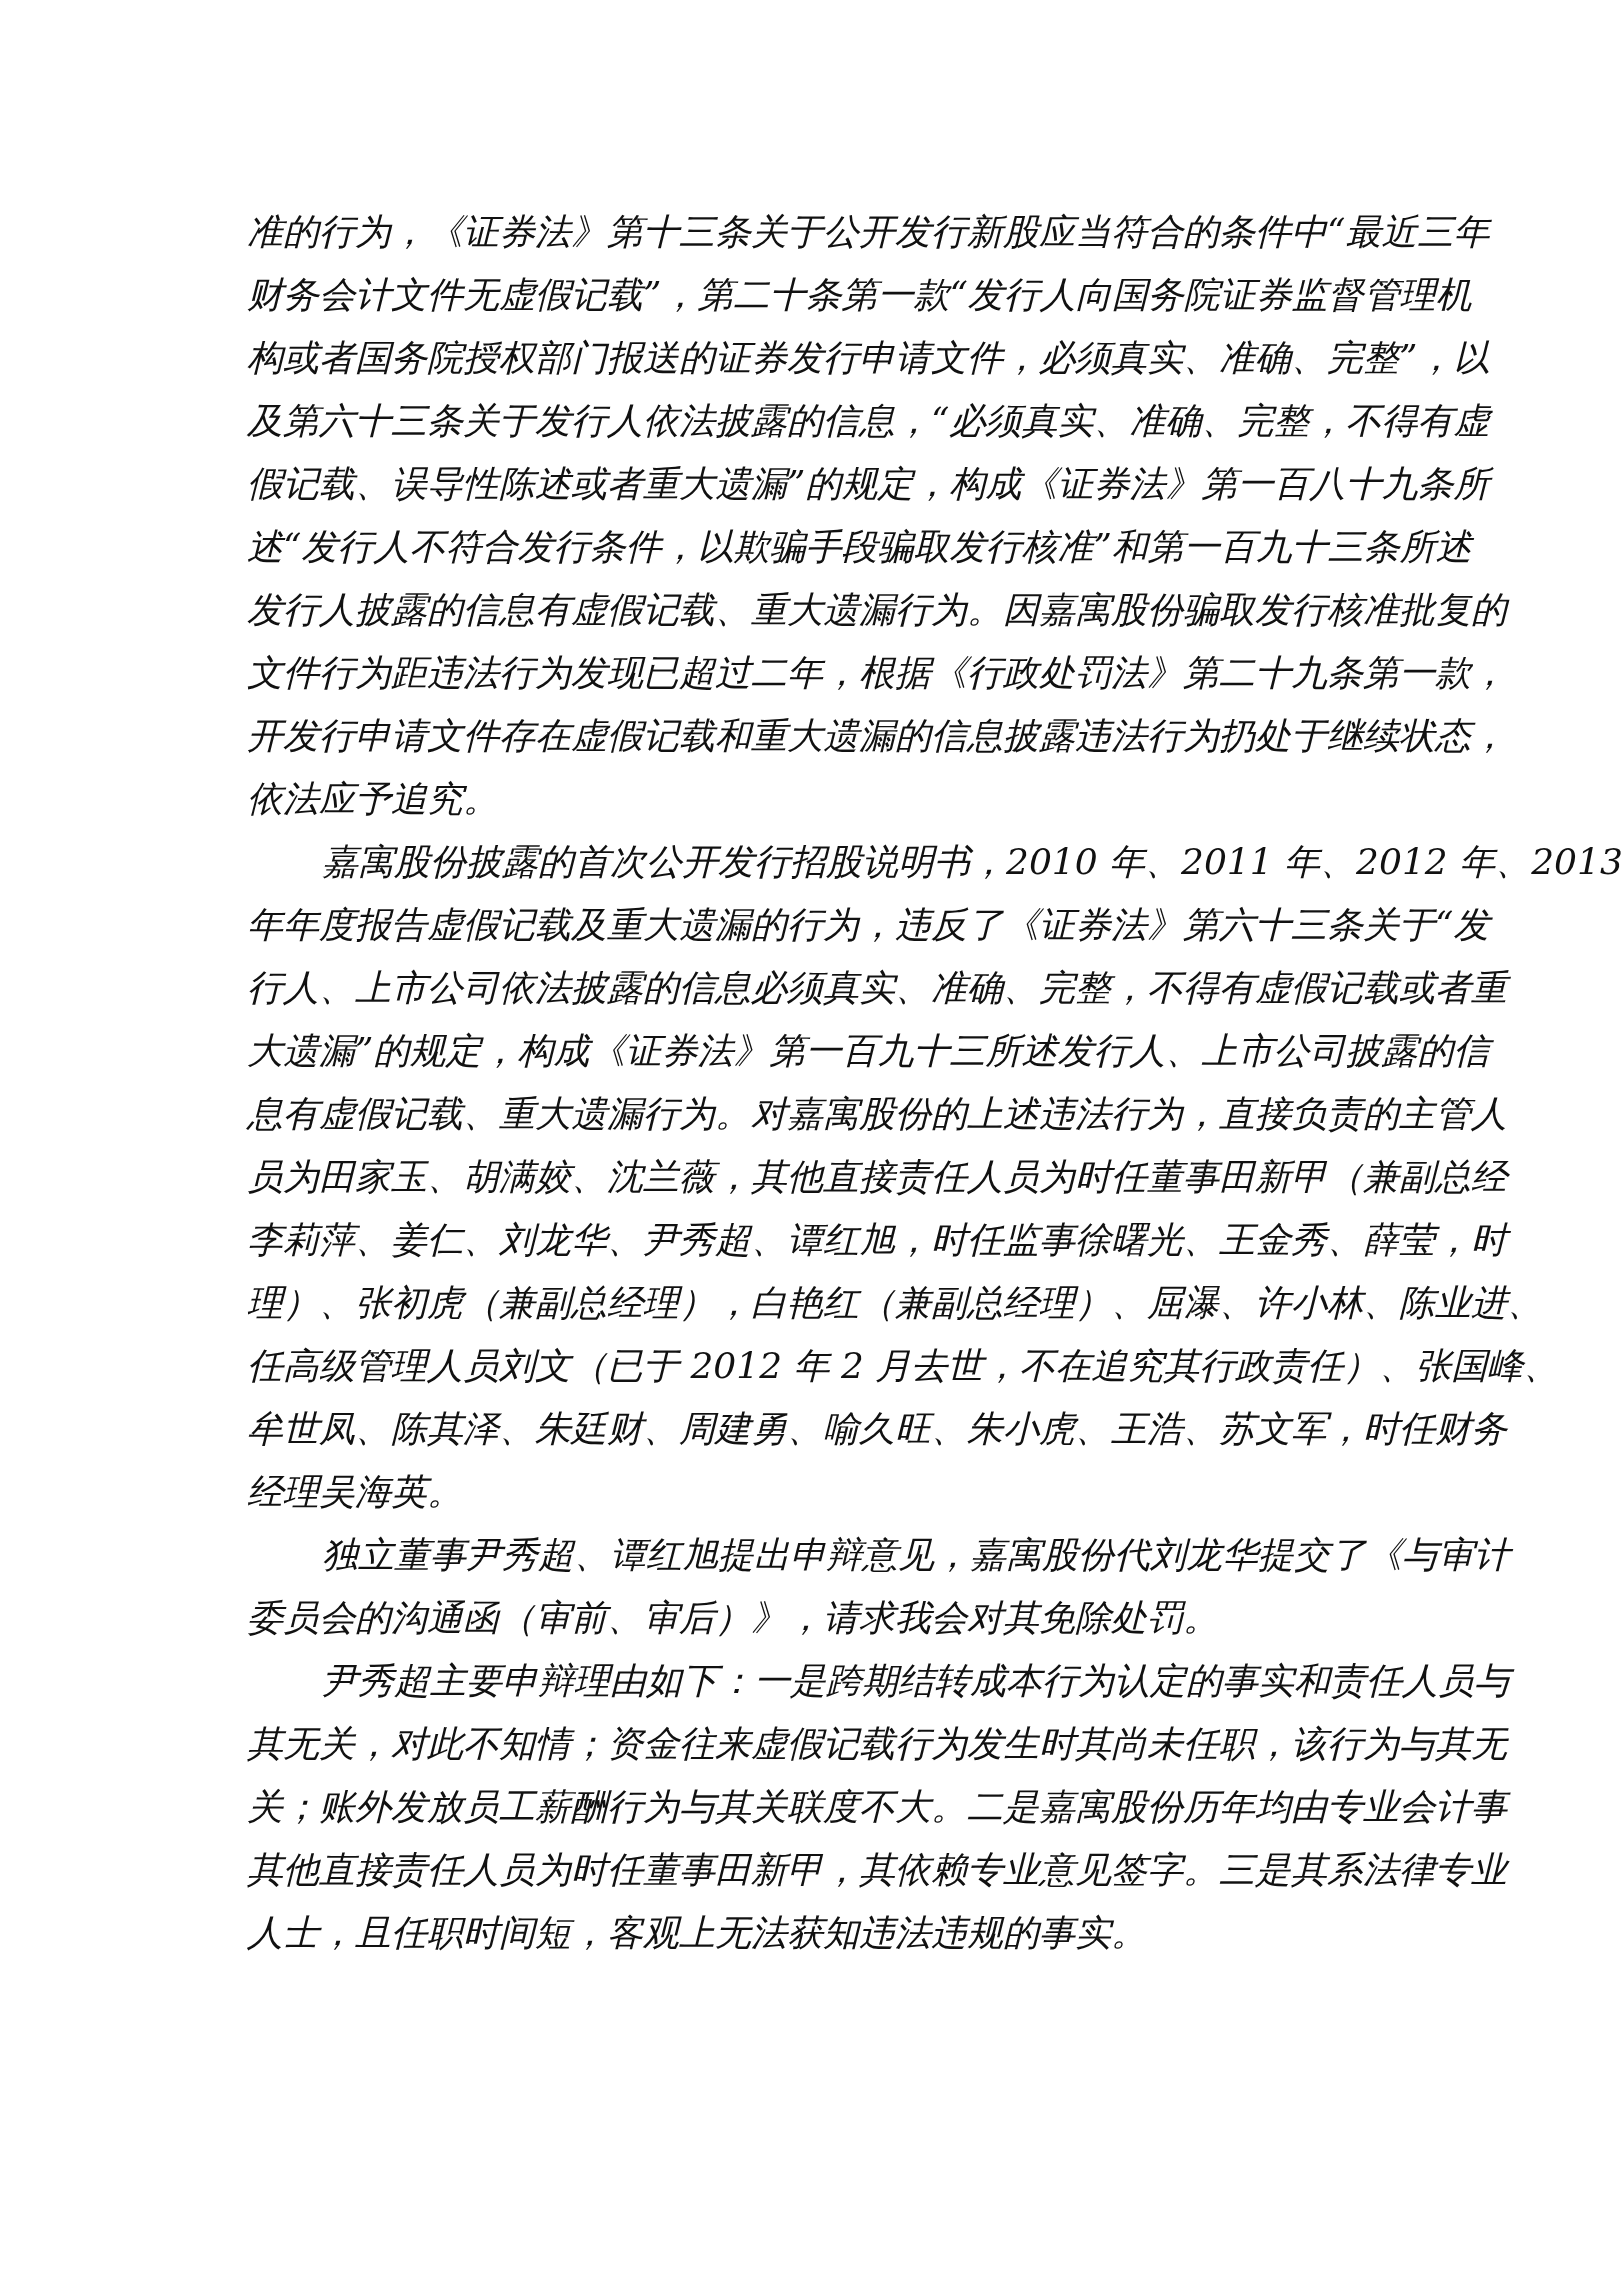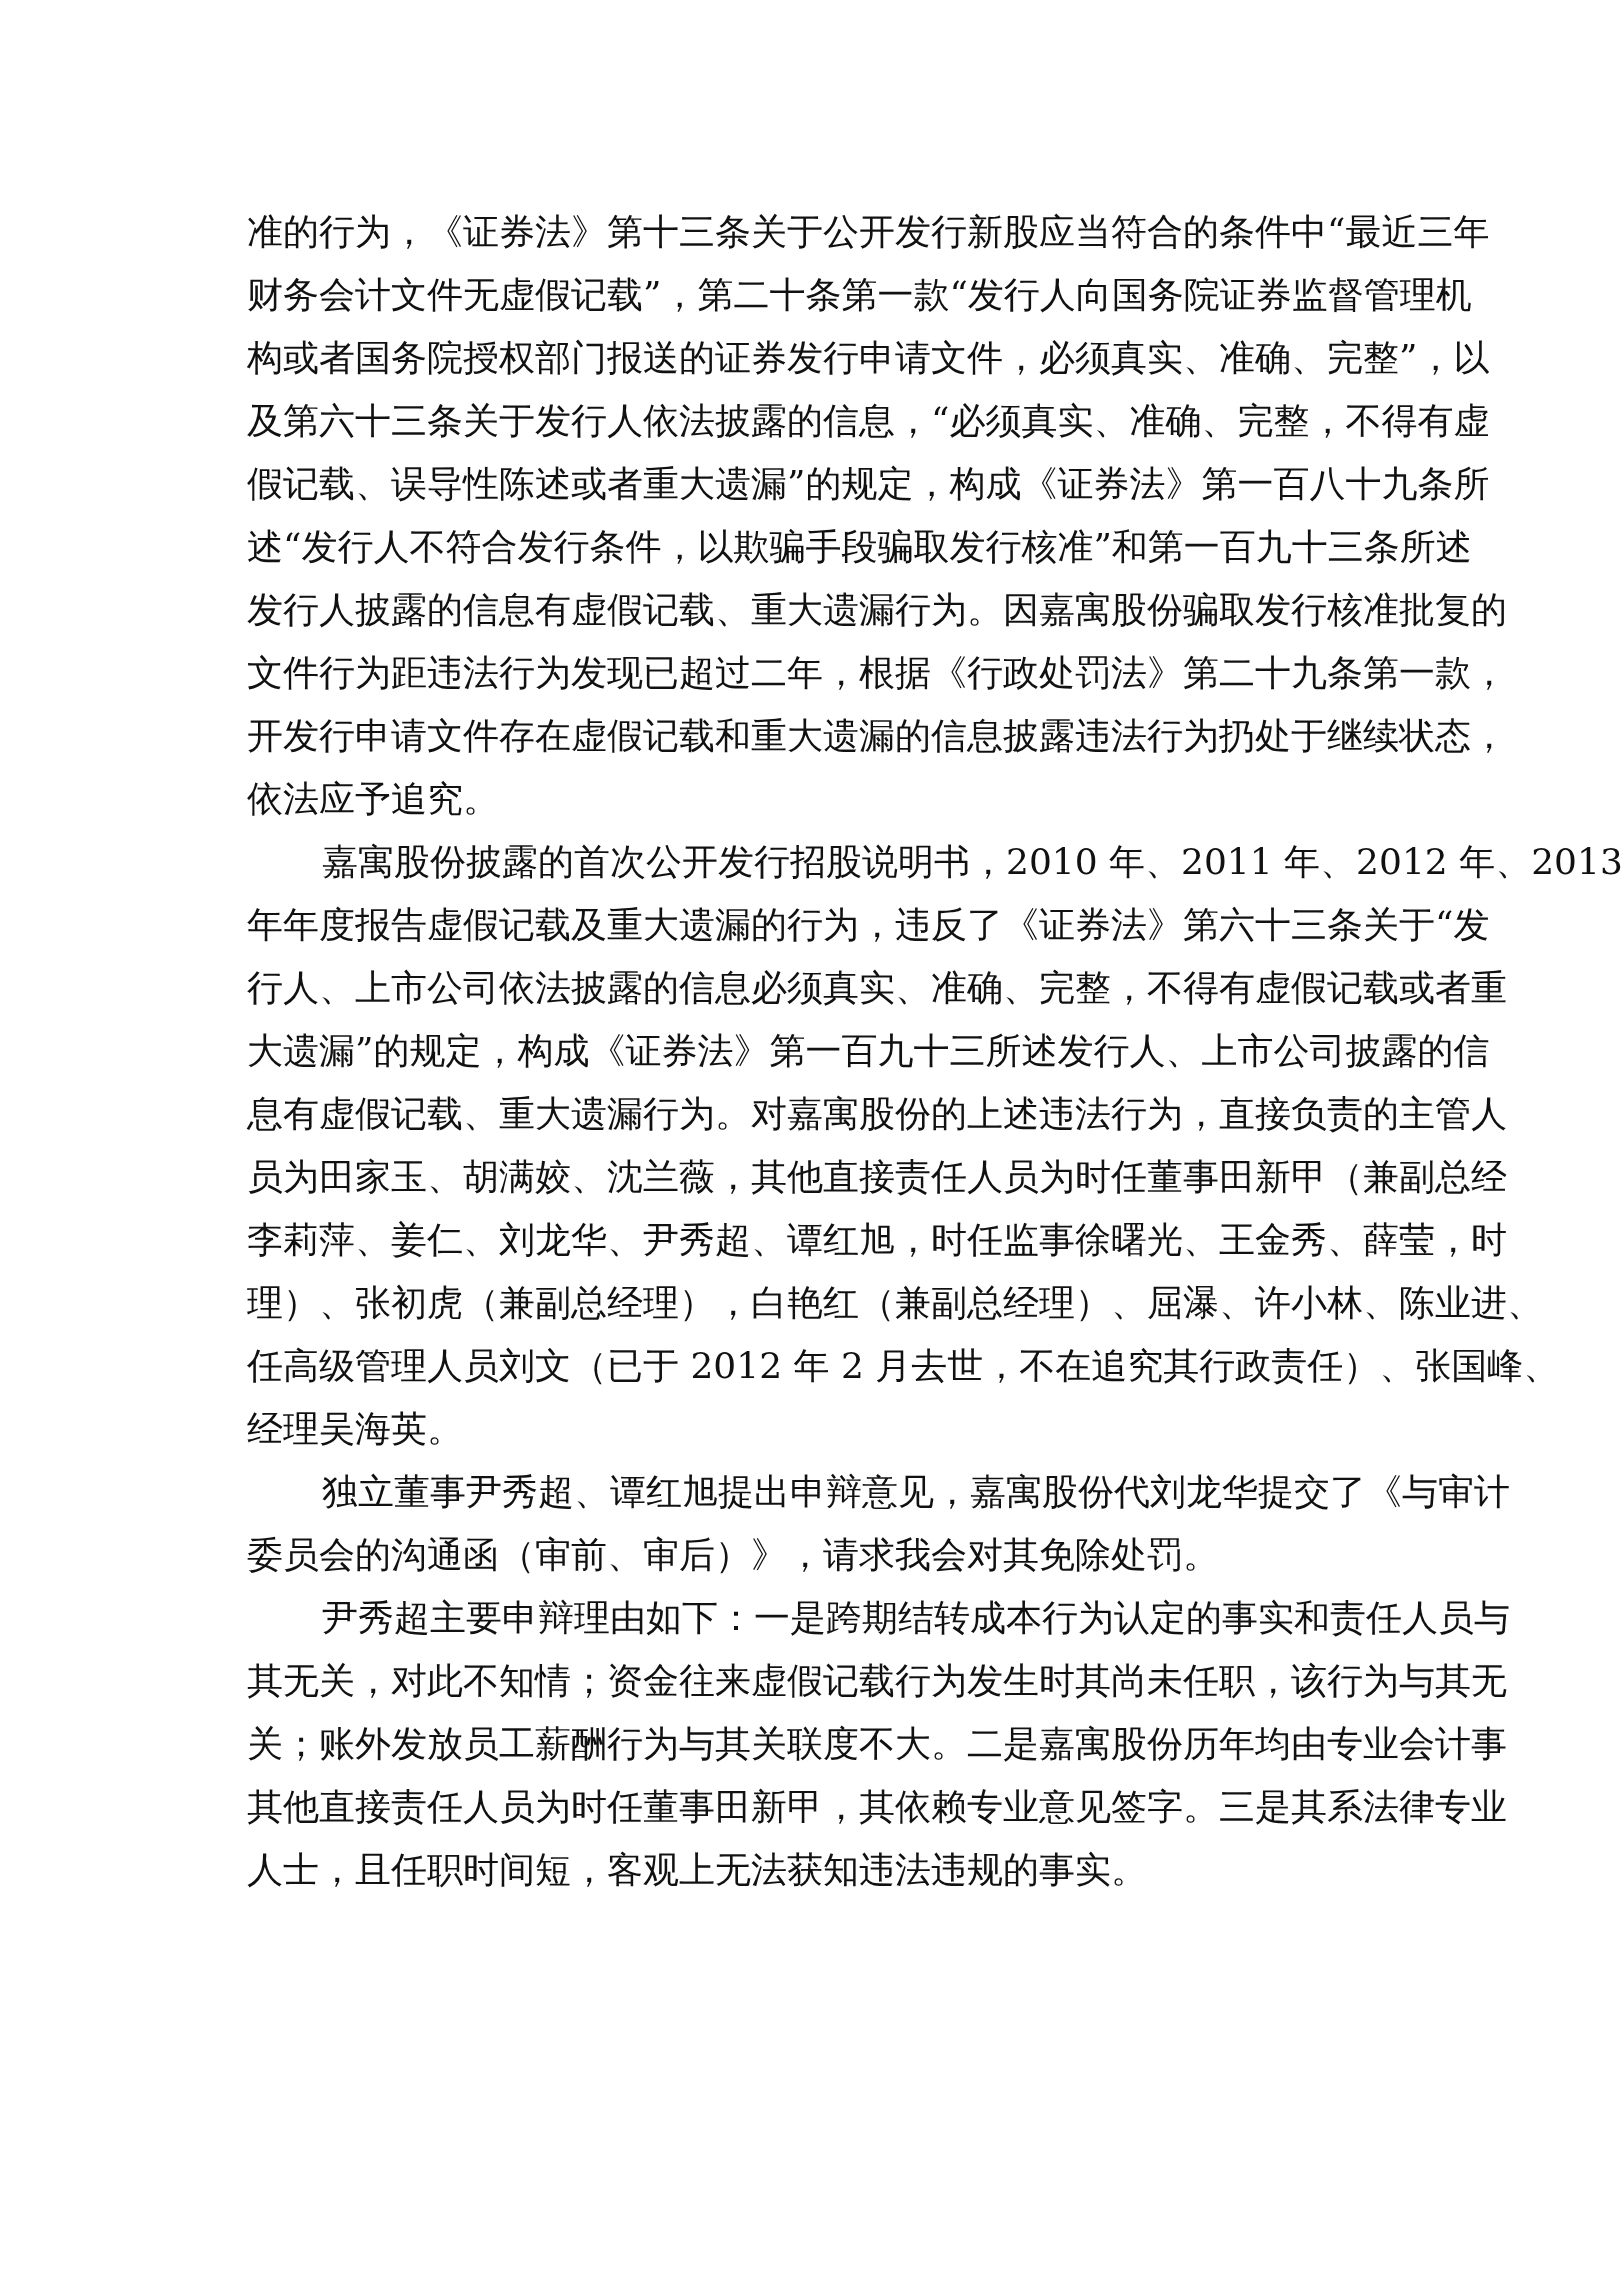--- a/index.html
+++ b/index.html
@@ -13,20 +13,21 @@
     position: relative;
     overflow: hidden;
   }
   .page {
     position: absolute;
     left: 0;
     top: 0;
     width: 1623px;
     height: 2295px;
     background: #ffffff;
+    font-style: italic;
   }
   .body-text {
     position: absolute;
     left: 247px;
     top: 200px;
     width: 1131px;
     font-family: "DejaVu Serif", "Liberation Serif", serif;
     font-size: 36px;
     color: #111111;
   }
@@ -73,20 +74,21 @@
     <p class="para">
       <span class="line indent">嘉寓股份披露的首次公开发行招股说明书，2010 年、2011 年、2012 年、2013</span>
       <span class="line">年年度报告虚假记载及重大遗漏的行为，违反了《证券法》第六十三条关于“发</span>
       <span class="line">行人、上市公司依法披露的信息必须真实、准确、完整，不得有虚假记载或者重</span>
       <span class="line">大遗漏”的规定，构成《证券法》第一百九十三所述发行人、上市公司披露的信</span>
       <span class="line">息有虚假记载、重大遗漏行为。对嘉寓股份的上述违法行为，直接负责的主管人</span>
       <span class="line">员为田家玉、胡满姣、沈兰薇，其他直接责任人员为时任董事田新甲（兼副总经</span>
       <span class="line">李莉萍、姜仁、刘龙华、尹秀超、谭红旭，时任监事徐曙光、王金秀、薛莹，时</span>
       <span class="line">理）、张初虎（兼副总经理），白艳红（兼副总经理）、屈瀑、许小林、陈业进、</span>
       <span class="line">任高级管理人员刘文（已于 2012 年 2 月去世，不在追究其行政责任）、张国峰、</span>
+      <span class="line">牟世凤、陈其泽、朱廷财、周建勇、喻久旺、朱小虎、王浩、苏文军，时任财务</span>
       <span class="line last">经理吴海英。</span>
     </p>
 
     <p class="para">
       <span class="line indent">独立董事尹秀超、谭红旭提出申辩意见，嘉寓股份代刘龙华提交了《与审计</span>
       <span class="line last">委员会的沟通函（审前、审后）》，请求我会对其免除处罚。</span>
     </p>
 
     <p class="para">
       <span class="line indent">尹秀超主要申辩理由如下：一是跨期结转成本行为认定的事实和责任人员与</span>

